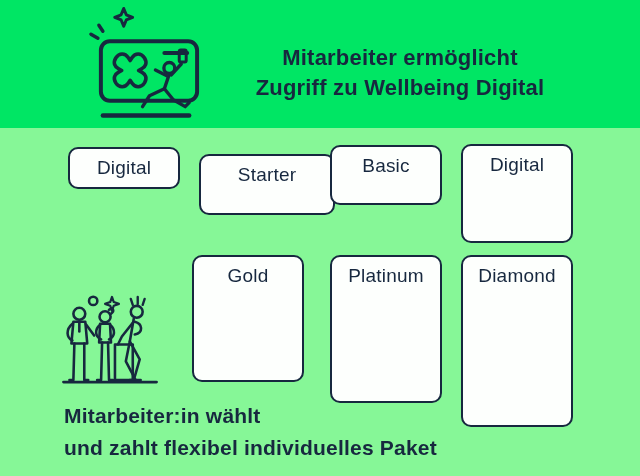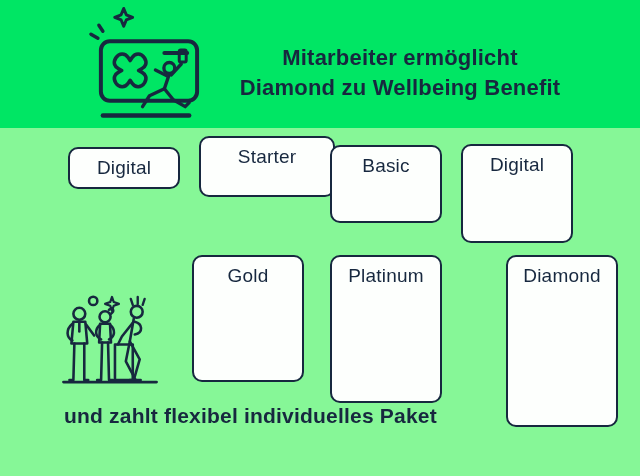--- a/index.html
+++ b/index.html
@@ -30,26 +30,26 @@
     background:var(--box-bg);
     border:2.5px solid var(--navy);
     border-radius:10px;
     text-align:center;
   }
   .plan-label{
     display:block;padding-top:8px;
     font-size:19px;font-weight:400;letter-spacing:.2px;color:var(--navy);
   }
   .plan-digital {left:68px; top:147px;width:112px;height:42px;}
-  .plan-starter {left:199px;top:136px;width:136px;height:61px;}
-  .plan-basic   {left:330px;top:145px;width:112px;height:78px;}
+  .plan-starter {left:199px;top:154px;width:136px;height:61px;}
+  .plan-basic   {left:330px;top:145px;width:112px;height:60px;}
   .plan-silver  {left:461px;top:144px;width:112px;height:99px;}
   .plan-gold    {left:192px;top:255px;width:112px;height:127px;}
   .plan-platinum{left:330px;top:255px;width:112px;height:148px;}
-  .plan-diamond {left:461px;top:255px;width:112px;height:172px;margin-left:45px;}
+  .plan-diamond {left:461px;top:255px;width:112px;height:172px;}
   .people-illustration{position:absolute;left:60px;top:292px;width:102px;height:96px;}
   .footer-caption{
     position:absolute;left:64px;top:400px;width:520px;
     font-size:21px;line-height:32px;font-weight:600;letter-spacing:.2px;
     color:var(--navy);
   }
   svg .stroke{fill:none;stroke:var(--navy);stroke-linecap:round;stroke-linejoin:round;}
 </style>
 </head>
 <body>
@@ -75,21 +75,21 @@
             <path d="M79 84 L64 91 L57 102"></path>
             <path d="M79 84 L88 95 L100 102 L104 98"></path>
           </g>
           <path d="M17 111 L104 111" stroke-width="4.5"></path>
         </g>
       </svg>
     </div>
 
     <div class="banner-title">
       <div>Mitarbeiter ermöglicht</div>
-      <div>Diamond zu Wellbeing Benefit</div>
+      <div>Zugriff zu Wellbeing Digital</div>
     </div>
   </header>
 
   <main>
     <div class="plan plan-digital">
       <span class="plan-label">Digital</span>
     </div>
     <div class="plan plan-starter">
       <span class="plan-label">Starter</span>
     </div>
@@ -138,16 +138,17 @@
             <path d="M75 30 C83 32 84 41 75 43"></path>
             <path d="M73 31 L62 45 L58 53"></path>
             <path d="M70 50 L80 68 L74 89 M70 50 L66 70 L76 89 M74 89 L70 89 M76 89 L81 89"></path>
           </g>
           <path d="M3 91 L97 91" stroke-width="2.8"></path>
         </g>
       </svg>
     </div>
 
     <div class="footer-caption">
+      <div>Mitarbeiter:in wählt</div>
       <div>und zahlt flexibel individuelles Paket</div>
     </div>
   </main>
 </div>
 
 </body></html>

